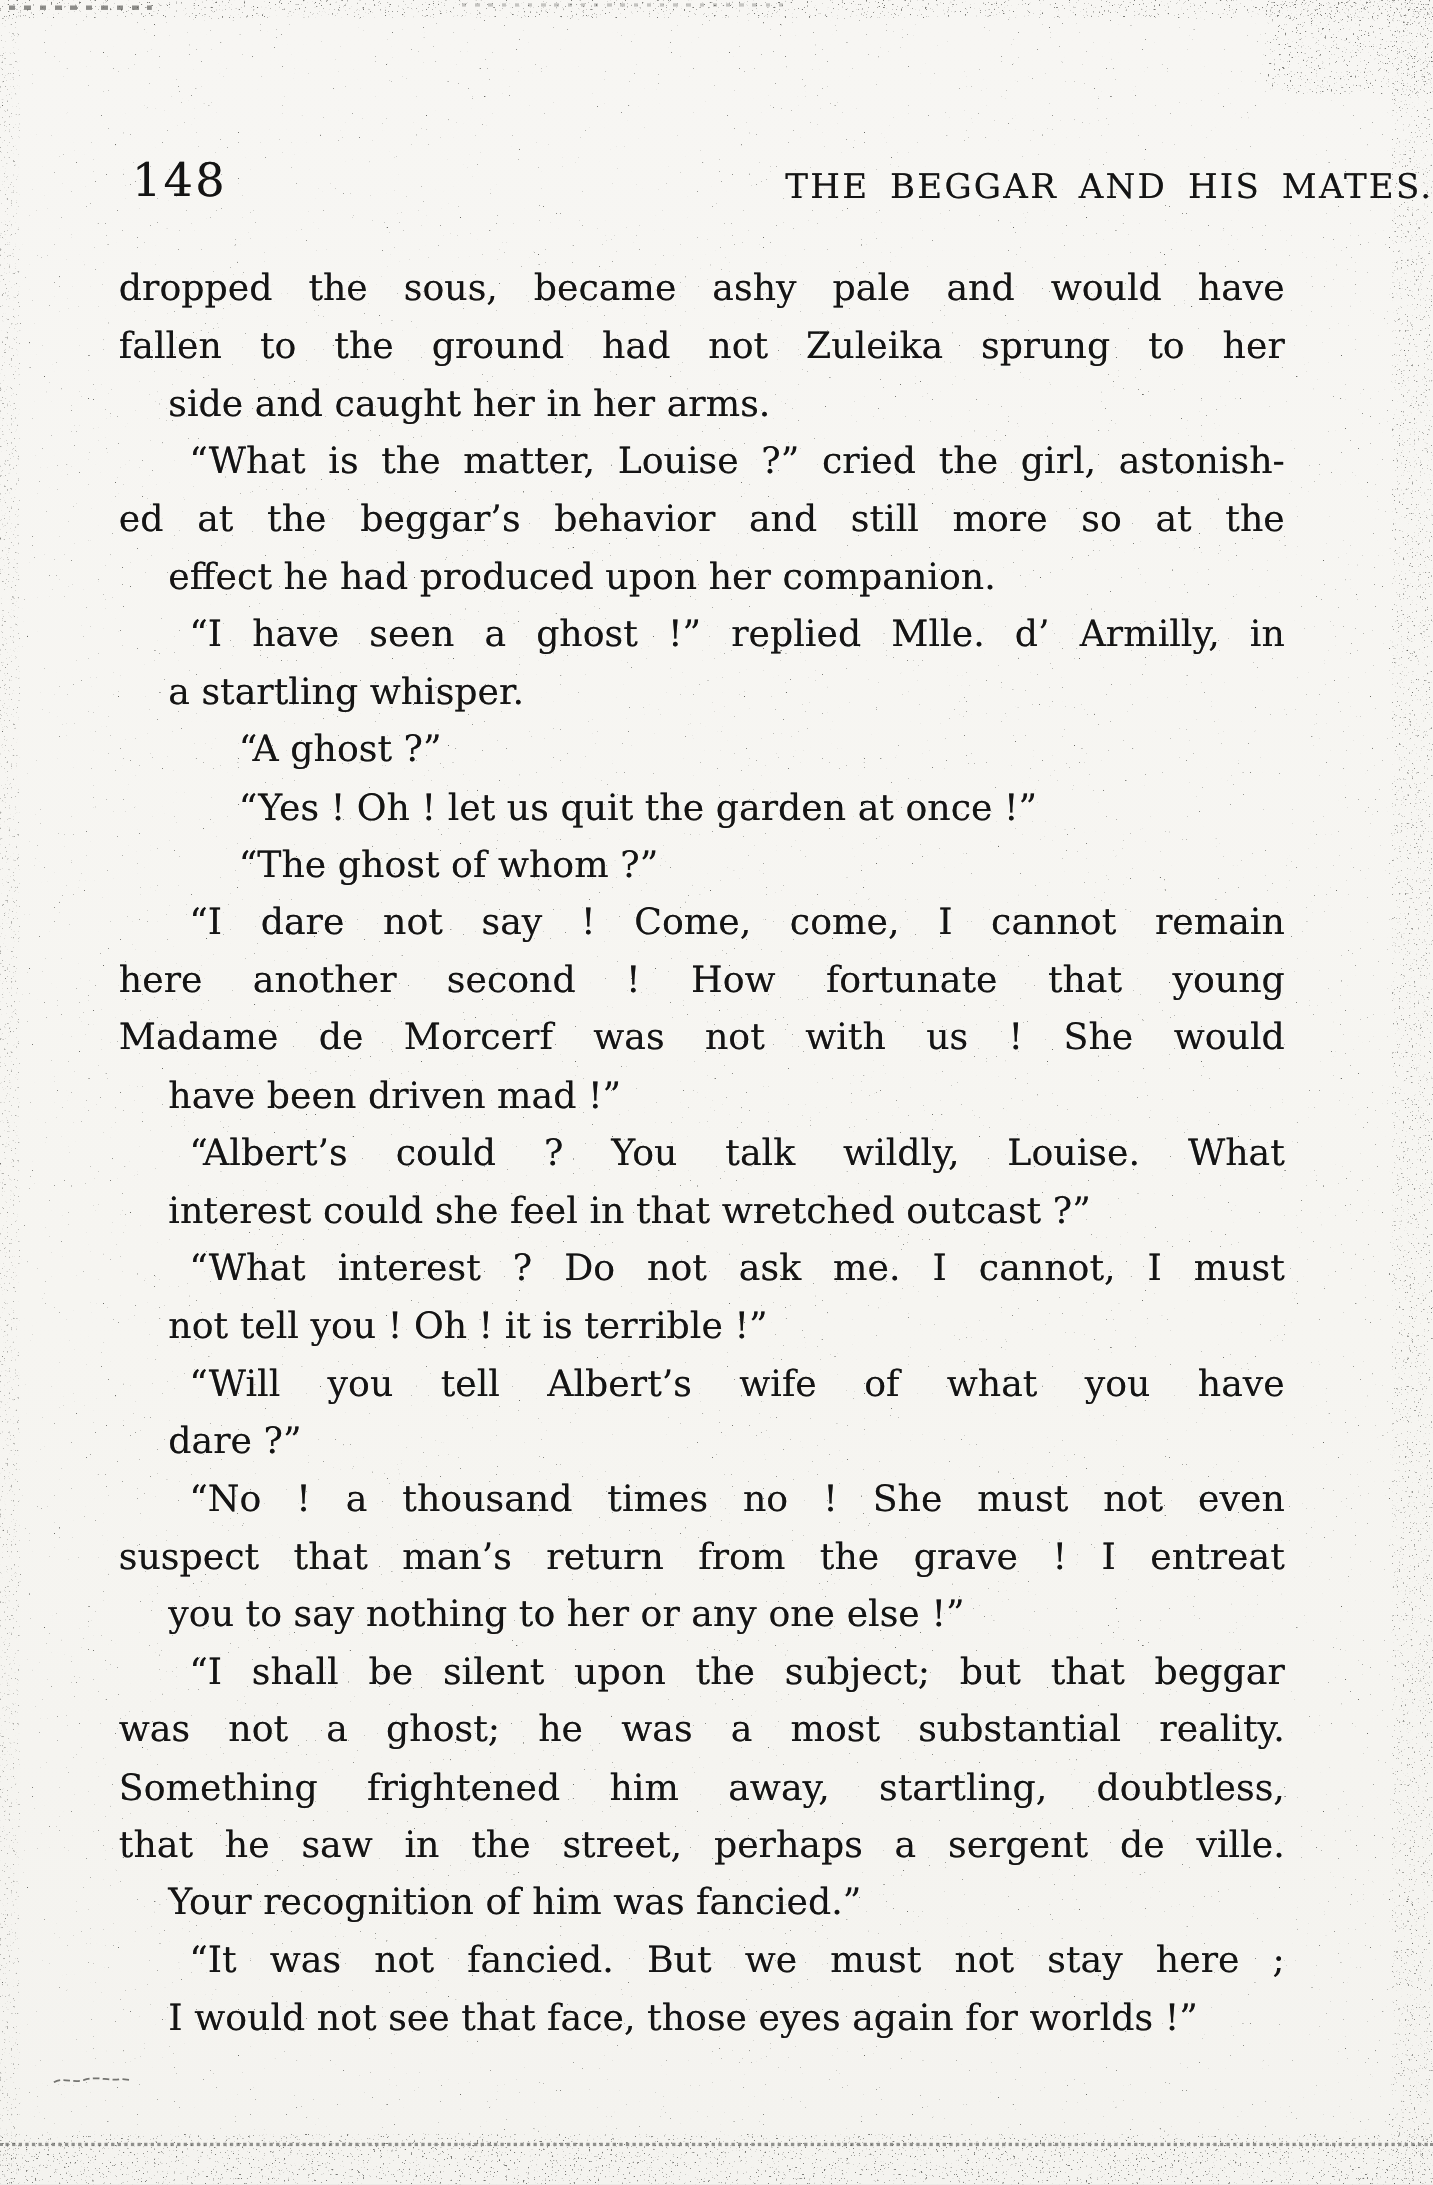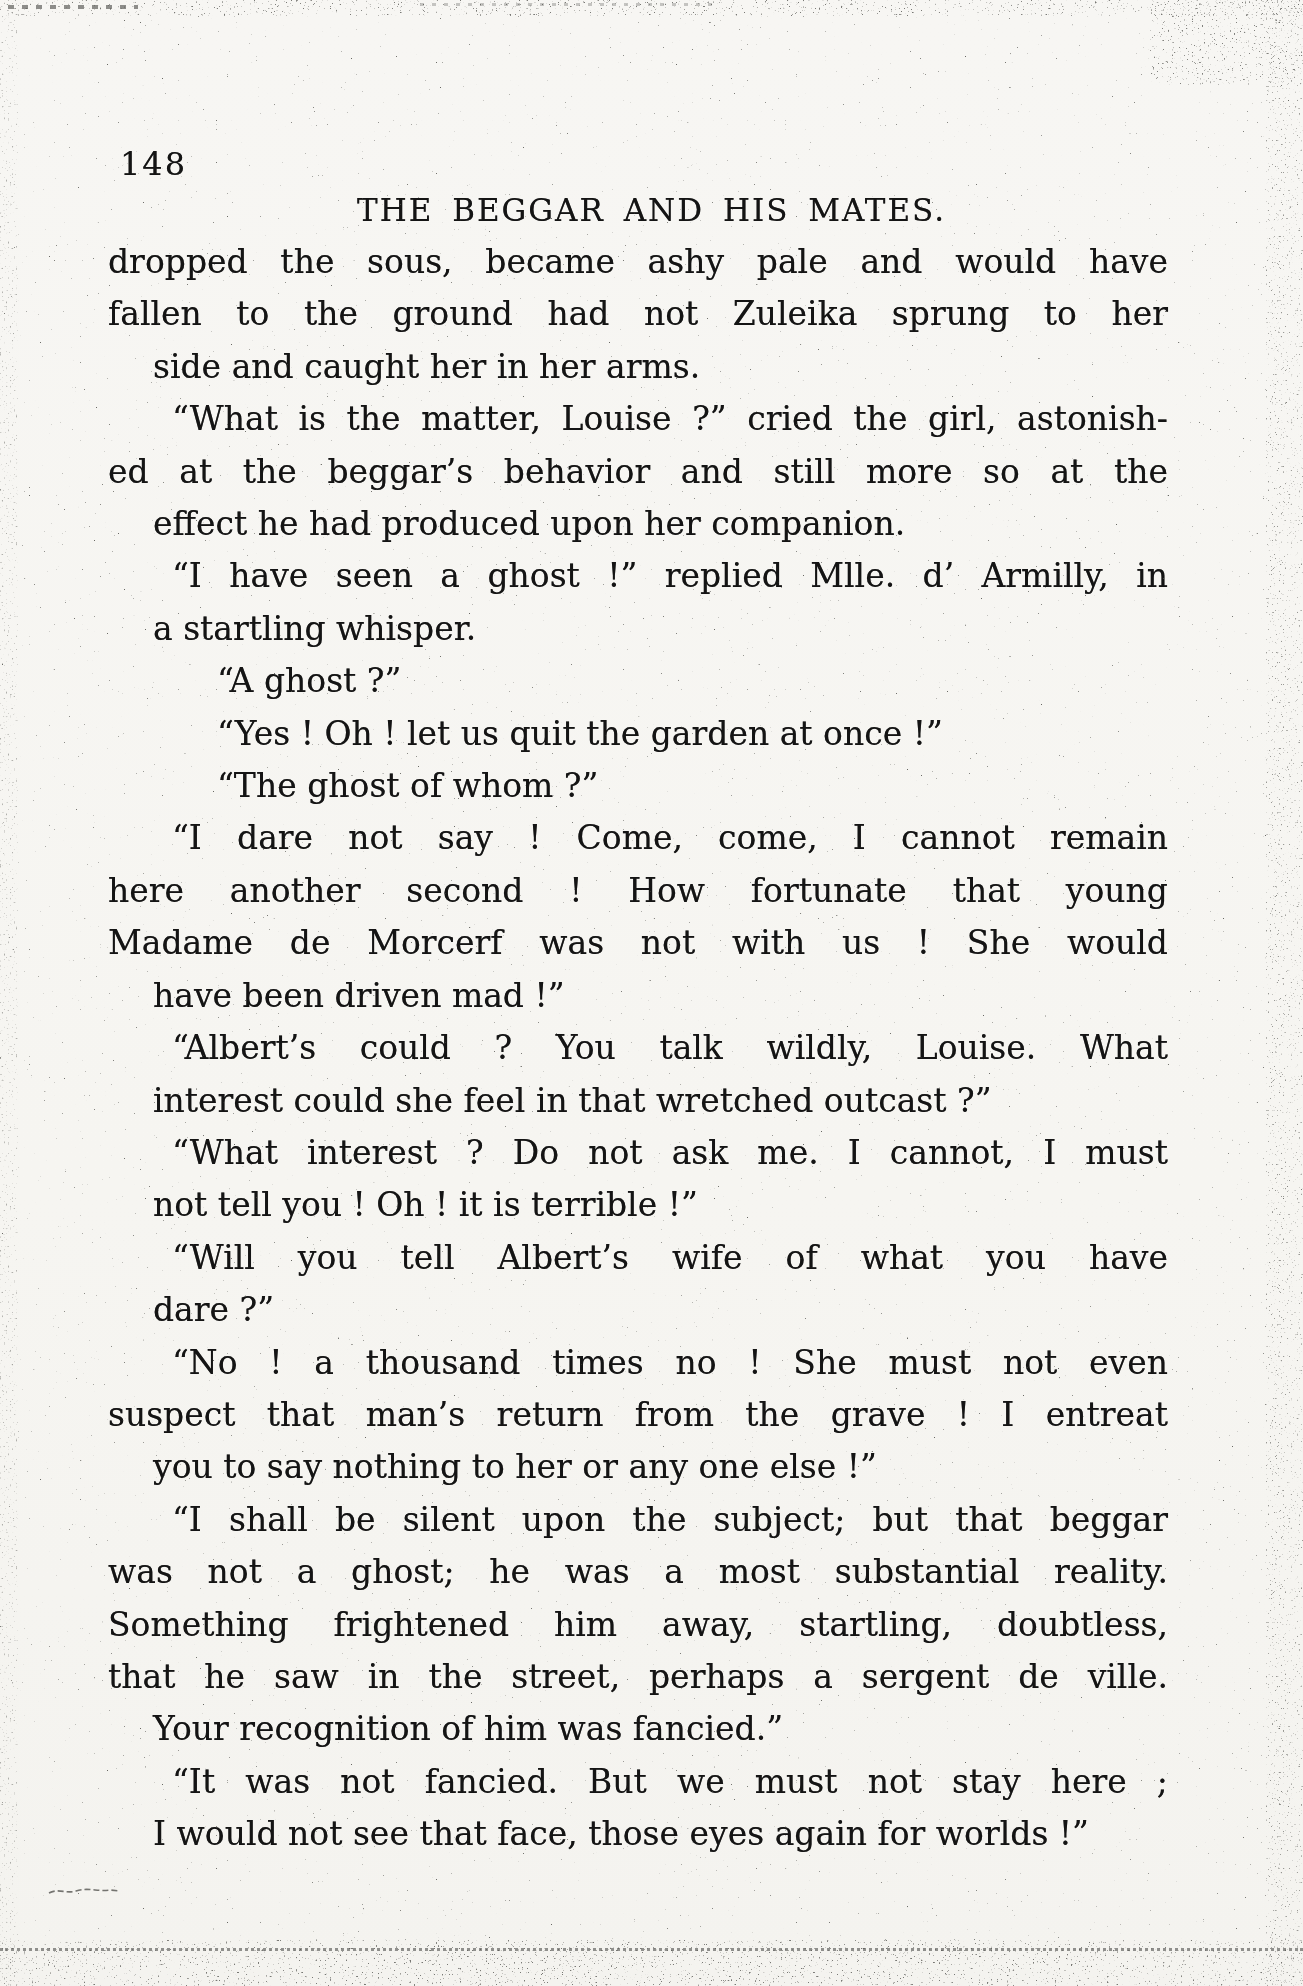--- a/index.html
+++ b/index.html
@@ -15,38 +15,37 @@
   .noise-layer {
     position: absolute;
     left: 0; top: 0;
     width: 1303px; height: 1986px;
     pointer-events: none;
   }
   .folio {
     position: absolute;
     left: 120px;
     top: 138px;
-    font-size: 32px;
+    font-size: 42px;
     line-height: 52px;
     letter-spacing: 2px;
     text-shadow: 0 0 0.6px rgba(0,0,0,0.55);
     text-align: right;
   }
   .running-title {
     position: absolute;
     left: 0;
     top: 150px;
     width: 1303px;
-    text-align: center;
+    text-align: right;
     font-size: 31px;
     line-height: 40px;
     letter-spacing: 2px;
     word-spacing: 7px;
     text-shadow: 0 0 0.6px rgba(0,0,0,0.55);
-    margin-top: 40px;
   }
   .body-text {
     position: absolute;
     left: 108px;
     top: 236px;
     width: 1060px;
   }
   .line {
     font-size: 33px;
     line-height: 52.4px;

